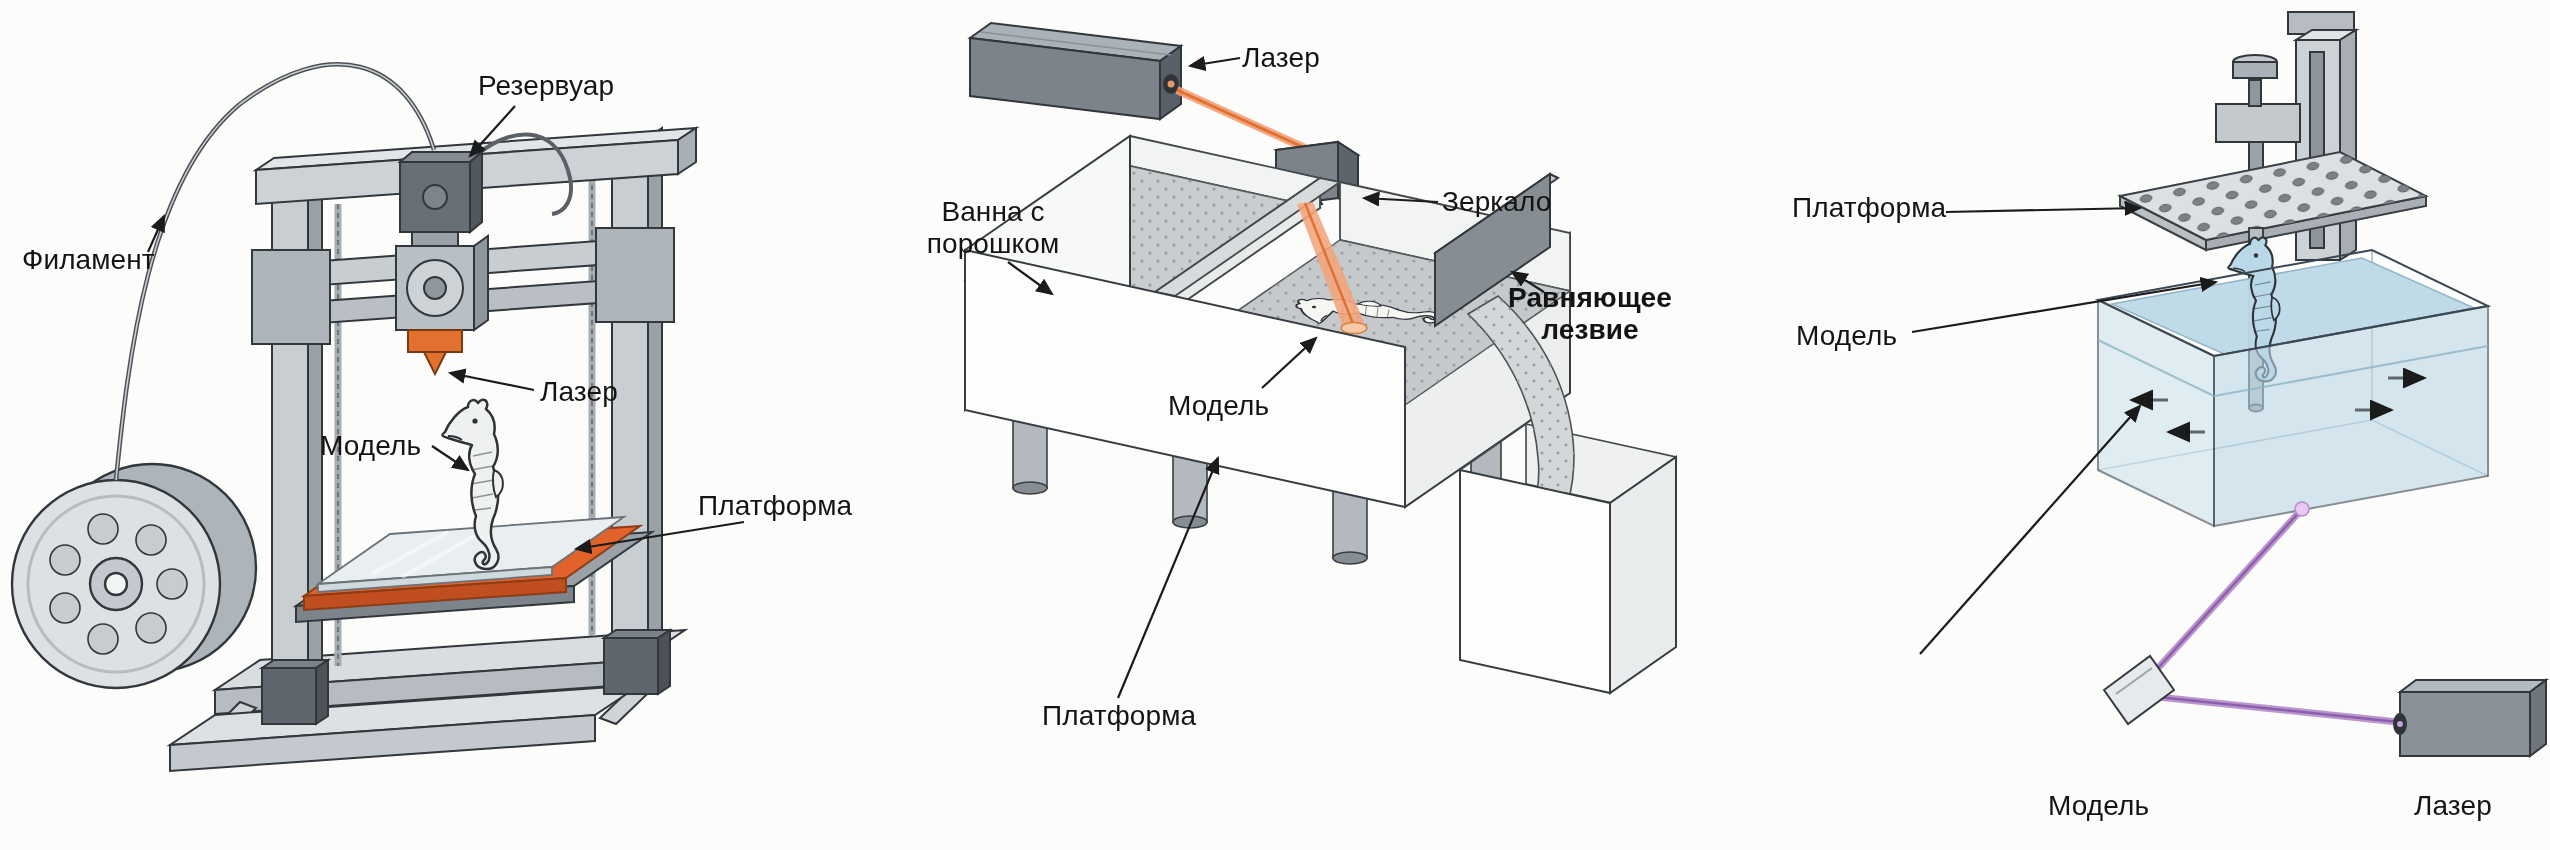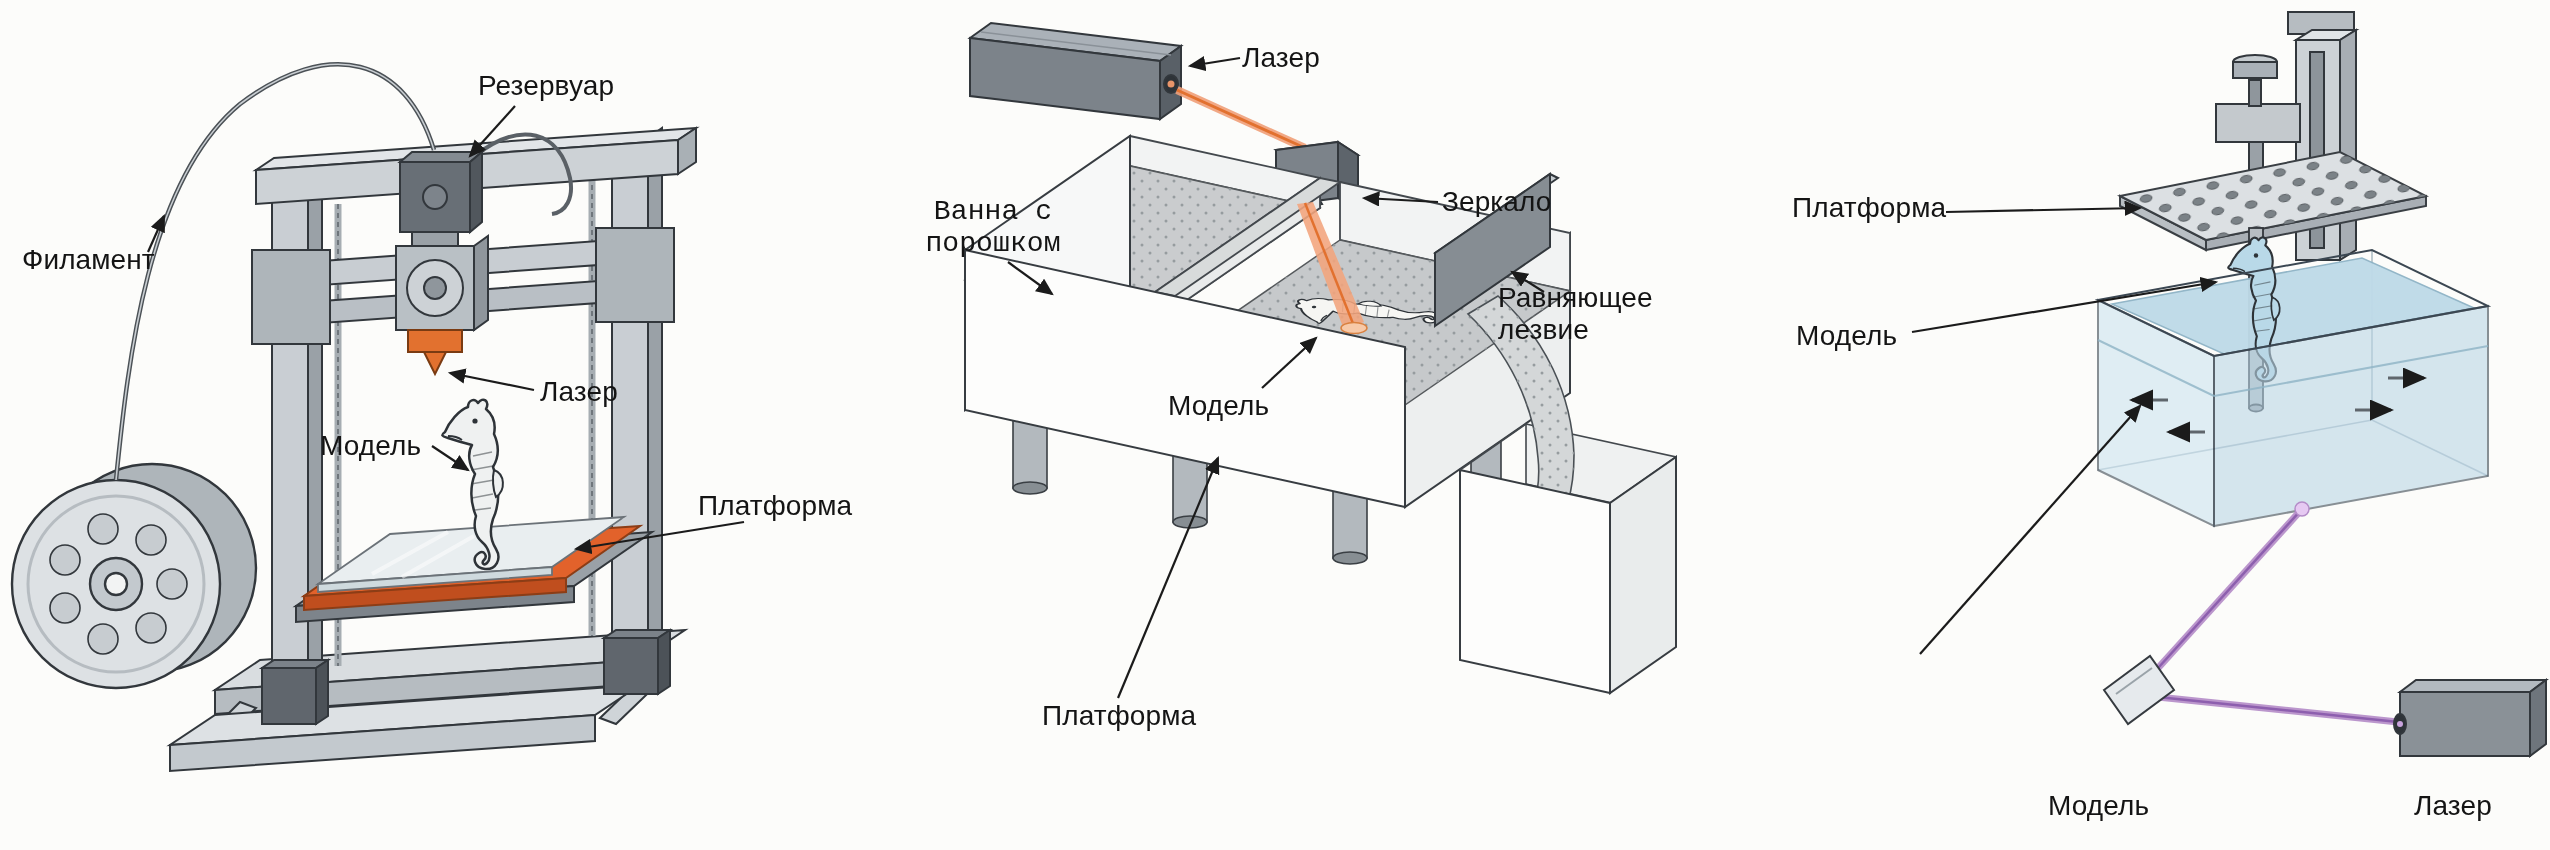--- a/index.html
+++ b/index.html
@@ -3,22 +3,22 @@
 <meta charset="utf-8">
 <style>
   html,body{margin:0;padding:0;background:#e9e9e9;}
   .canvas{position:relative;width:2550px;height:850px;background:#fcfcfa;
           font-family:"Liberation Sans",sans-serif;overflow:hidden;}
   .panel{position:absolute;top:0;width:850px;height:850px;}
   #panel-fdm{left:0;} #panel-sls{left:850px;} #panel-sla{left:1700px;}
   .panel svg{position:absolute;left:0;top:0;width:850px;height:850px;}
   .lbl{position:absolute;font-size:28px;line-height:1.14;color:#141414;
        white-space:pre-line;letter-spacing:.1px;}
-  .lbl.center{text-align:center;font-family:Liberation Mono, monospace;}
-  .lbl.right{text-align:left;}
+  .lbl.center{text-align:center;}
+  .lbl.right{text-align:center;font-weight:bold;}
   .leader{stroke:#1b1b1b;stroke-width:2.2;fill:none;}
 </style>
 </head>
 <body>
 
 <svg width="0" height="0" style="position:absolute" aria-hidden="true">
   <defs>
     <g id="seahorse">
       <path fill="currentColor" stroke="#2e3338" stroke-width="2.5" stroke-linejoin="round" d="M10,34 C14,24 24,12 33,9 C33,3 39,-1 43,5 C48,-2 55,3 51,11 C58,17 61,26 59,36
            C64,47 64,59 58,69 C65,87 65,106 58,121 C54,133 56,143 61,151 C67,161 61,172 50,171

